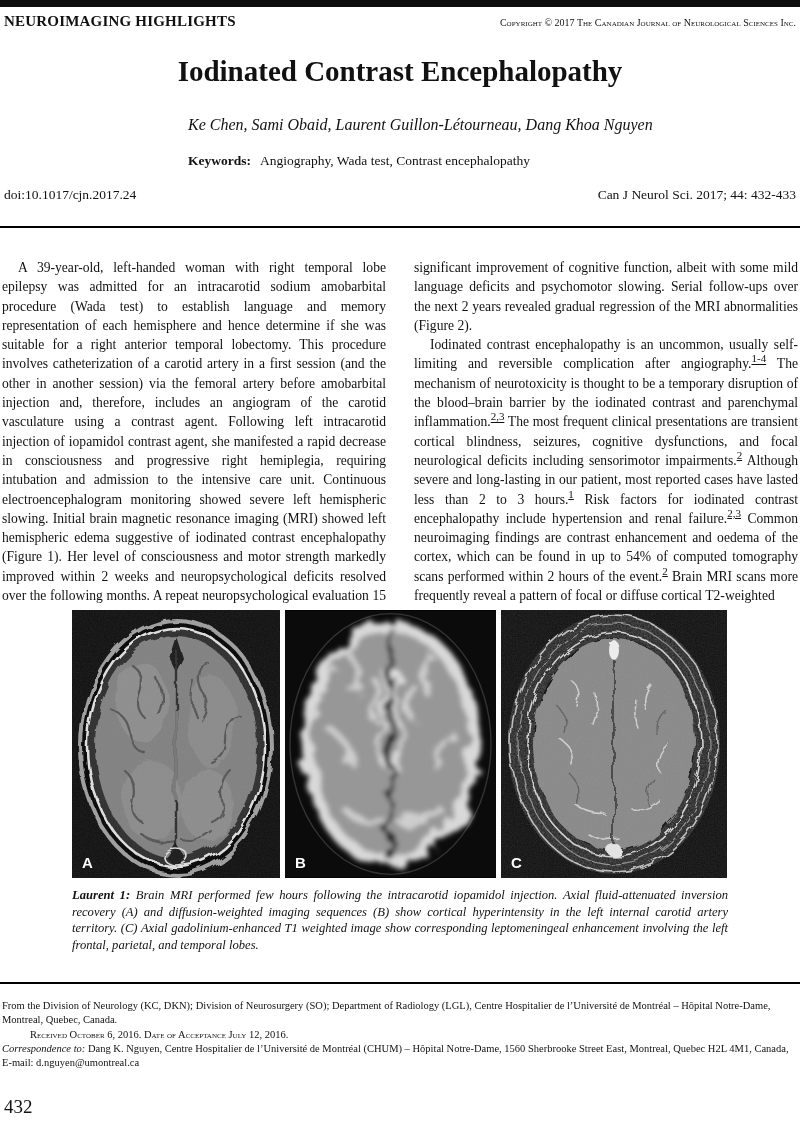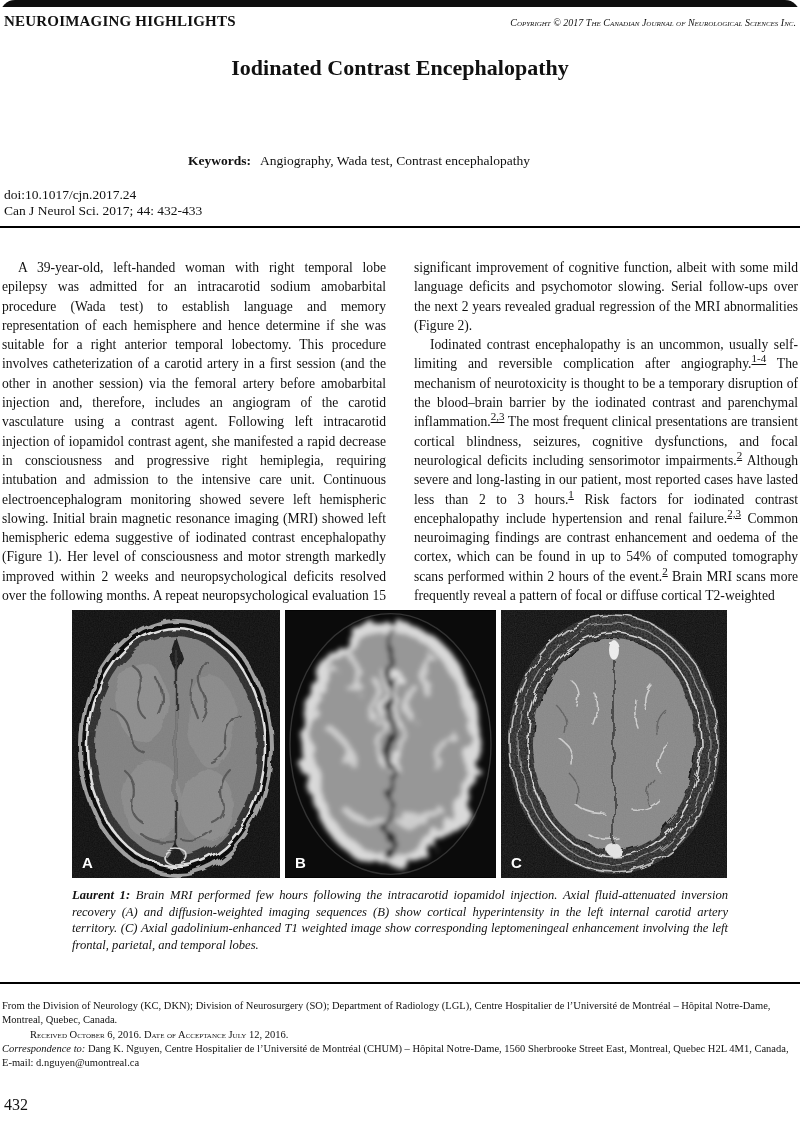--- a/index.html
+++ b/index.html
@@ -1,65 +1,66 @@
 <!DOCTYPE html>
 <html><head>
 <meta charset="utf-8">
 <style>
   html,body{margin:0;padding:0;background:#ffffff;}
   .page{position:relative;width:800px;height:1122px;background:#ffffff;overflow:hidden;
-        font-family:"Liberation Serif", serif;color:#111;border-radius:15px;}
+        font-family:"Liberation Serif", serif;color:#111;}
   .topbar{position:absolute;top:0;left:0;width:800px;height:7px;background:#0e0e0e;}
   .header-row{position:absolute;top:13px;left:4px;width:792px;display:flex;
               justify-content:space-between;align-items:baseline;}
   .section-name{font-weight:bold;font-size:15px;letter-spacing:0.2px;}
-  .copyright{font-variant:small-caps;font-size:10px;font-style:italic;}
+  .copyright{font-variant:small-caps;font-size:10px;}
   .title{position:absolute;top:55px;left:0;width:800px;text-align:center;
-         font-weight:bold;font-size:22px;}
+         font-weight:bold;font-size:29px;}
   .authors{position:absolute;top:116px;left:188px;font-style:italic;font-size:16px;}
   .keywords{position:absolute;top:153px;left:188px;font-size:13.5px;}
   .keywords .kw-label{font-weight:bold;margin-right:9px;margin-top:40px;}
   .doi-row{position:absolute;top:187px;left:4px;width:792px;display:flex;
-           justify-content:space-between;font-size:13.5px;flex-direction:column;}
+           justify-content:space-between;font-size:13.5px;}
   .rule1{position:absolute;top:226px;left:0;width:800px;border-top:2px solid #000;}
   .rule2{position:absolute;top:982px;left:0;width:800px;border-top:2px solid #000;}
   .columns{position:absolute;top:258px;left:2px;width:796px;height:350px;overflow:hidden;
            display:flex;gap:28px;}
   .col{flex:1;text-align:justify;font-size:13.6px;line-height:19.3px;}
   .col p{margin:0;}
   .indent{text-indent:16px;}
   sup{font-size:11px;line-height:0;vertical-align:super;text-decoration:underline;}
   .figure{position:absolute;top:610px;left:72px;width:656px;}
   .panels{display:flex;gap:5px;height:268px;}
   .panel{position:relative;background:#000;overflow:hidden;}
   .panel svg{display:block;width:100%;height:100%;}
   .panel-label{position:absolute;left:10px;bottom:7px;color:#fff;
                font-family:"Liberation Sans", sans-serif;font-weight:bold;font-size:15px;}
   .caption{margin-top:9px;font-size:12.6px;line-height:16.6px;font-style:italic;
            text-align:justify;}
   .caption .fig-label{font-weight:bold;}
   .footnotes{position:absolute;top:999px;left:2px;width:796px;font-size:10.5px;line-height:14.3px;}
   .footnotes .received{text-indent:28px;font-variant:small-caps;}
   .footnotes .corr-label{font-style:italic;}
-  .pagenum{position:absolute;top:1096px;left:4px;font-size:16px;}
+  .pagenum{position:absolute;top:1096px;left:4px;font-size:19px;}
 </style>
 </head>
 <body>
 
 <div class="page">
 
   <div class="topbar"></div>
 
   <div class="header-row">
     <span class="section-name">NEUROIMAGING HIGHLIGHTS</span>
     <span class="copyright">Copyright © 2017 The Canadian Journal of Neurological Sciences Inc.</span>
   </div>
 
   <div class="title">Iodinated Contrast Encephalopathy</div>
 
+  <div class="authors">Ke Chen, Sami Obaid, Laurent Guillon-Létourneau, Dang Khoa Nguyen</div>
 
   <div class="keywords">
     <span class="kw-label">Keywords:</span><span>Angiography, Wada test, Contrast encephalopathy</span>
   </div>
 
   <div class="doi-row">
     <span>doi:10.1017/cjn.2017.24</span>
     <span>Can J Neurol Sci. 2017; 44: 432-433</span>
   </div>
 

